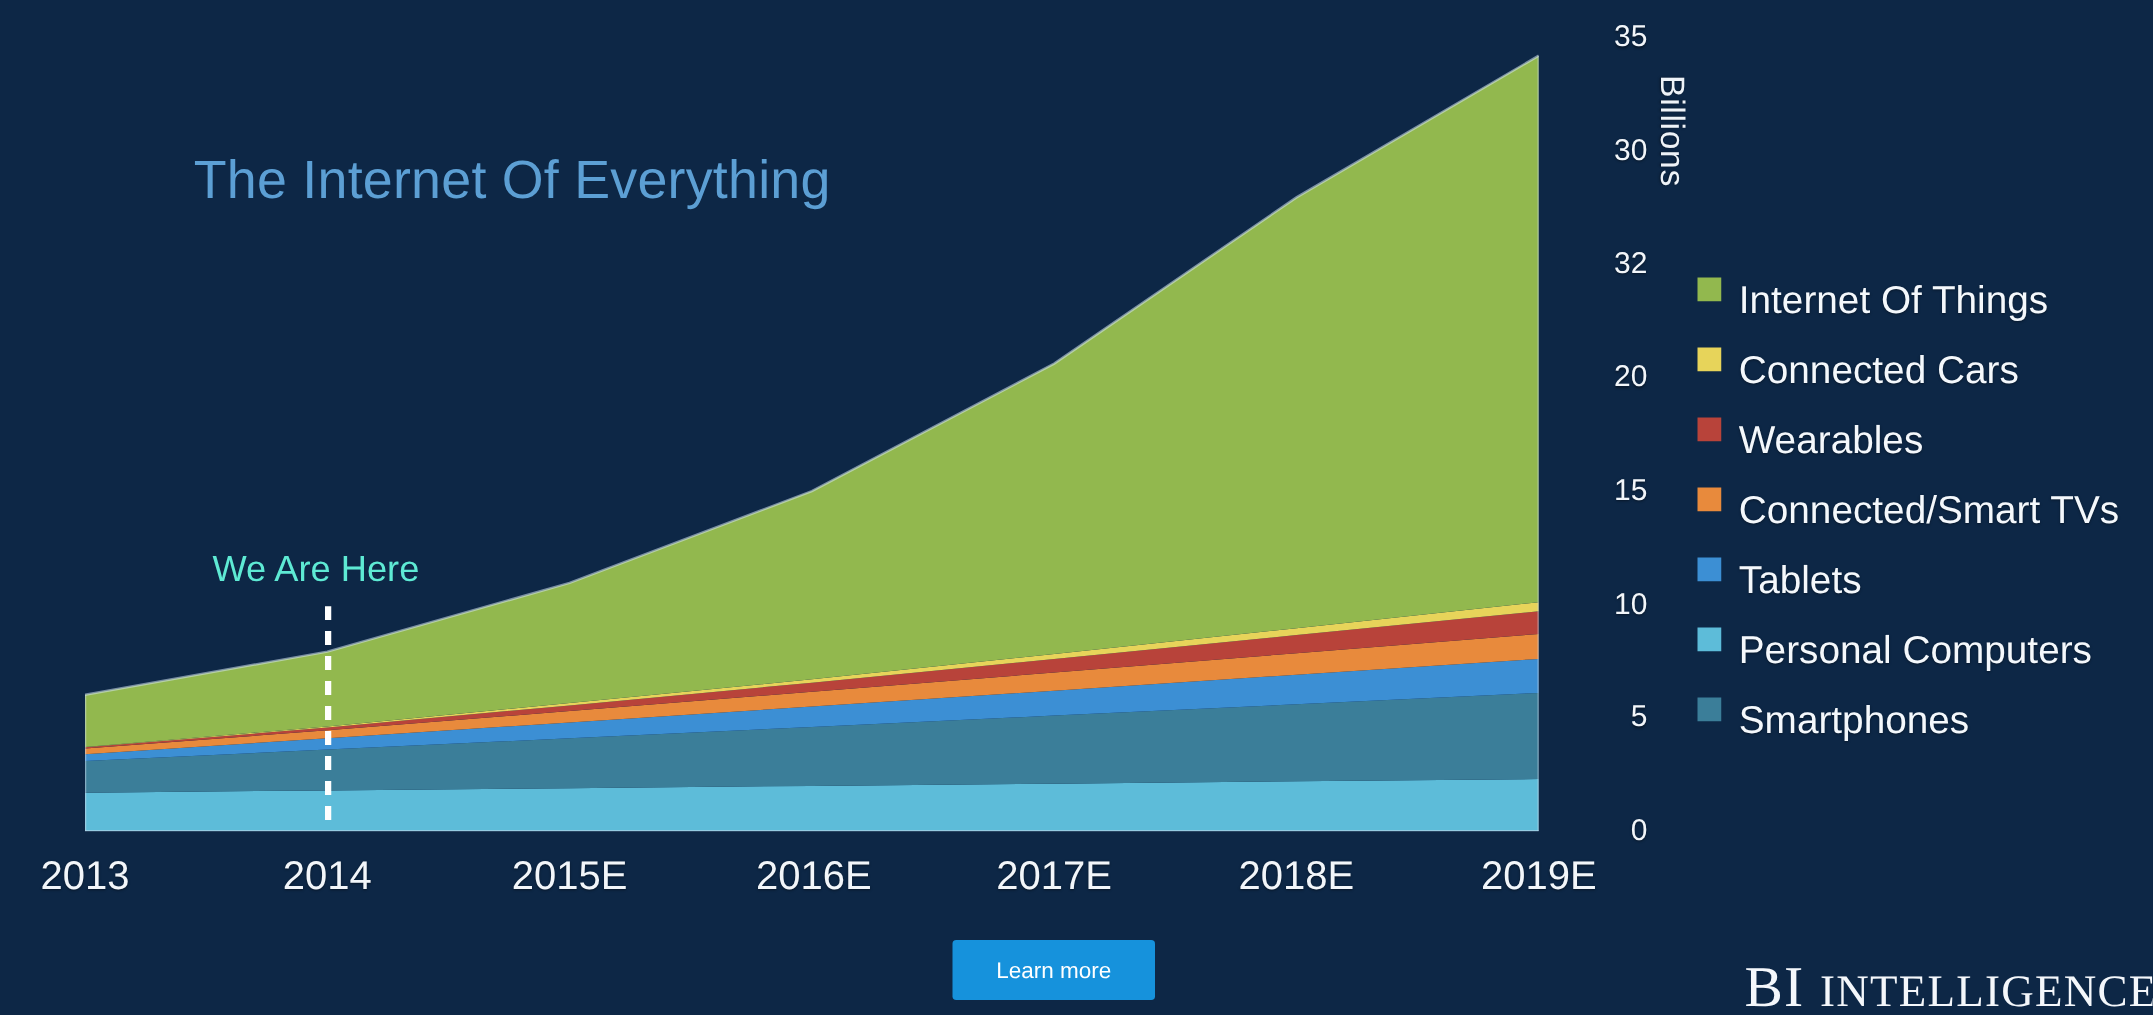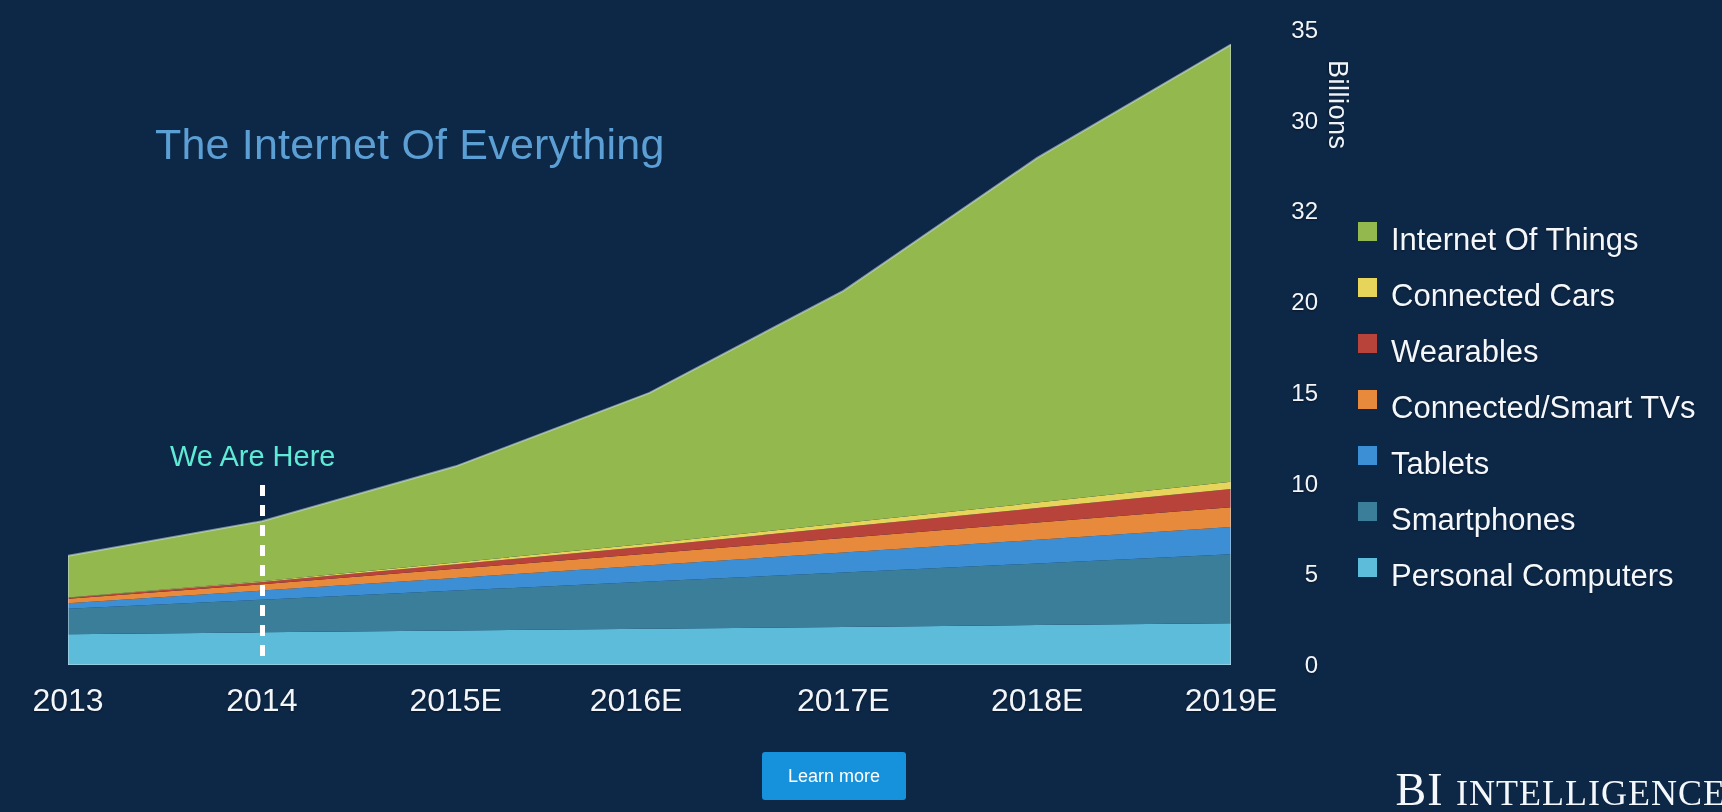--- a/index.html
+++ b/index.html
@@ -74,21 +74,21 @@
     width:19px;height:19px;margin-right:14px;flex:0 0 auto;
   }
   .legend-label{
     font-size:31px;color:#f4f8fc;white-space:nowrap;
     text-shadow:0 1px 2px rgba(0,0,0,.4);
   }
 
   
   #learn-more{
     position:absolute;left:762px;top:752px;
-    width:144px;height:48px;
+    width:162px;height:48px;
     background:#1692dc;color:#ffffff;
     border:none;border-radius:3px;
     font-family:"Liberation Sans",sans-serif;
     font-size:18px;cursor:pointer;
     display:flex;align-items:center;justify-content:center;
   }
   #bi-logo{
     position:absolute;right:-4px;bottom:-4px;
     font-family:"Liberation Serif",serif;
     font-size:46px;color:#f4f7fb;
@@ -131,21 +131,21 @@
       <div class="ytick" style="top: 211.429px;">32</div>
       <div class="ytick" style="top: 120.714px;">30</div>
       <div class="ytick" style="top: 30px;">35</div>
     </div>
   <div id="yaxis-label">Billions</div>
 
   <div id="xaxis">
       <div class="xtick" style="left: 68px;">2013</div>
       <div class="xtick" style="left: 261.833px;">2014</div>
       <div class="xtick" style="left: 455.667px;">2015E</div>
-      <div class="xtick" style="left: 636px;">2016E</div>
+      <div class="xtick" style="left: 651px;">2016E</div>
       <div class="xtick" style="left: 843.333px;">2017E</div>
       <div class="xtick" style="left: 1037.17px;">2018E</div>
       <div class="xtick" style="left: 1231px;">2019E</div>
     </div>
 
   <div id="legend">
       <div class="legend-item">
         <span class="legend-swatch" style="background: rgb(146, 184, 78);"></span>
         <span class="legend-label">Internet Of Things</span>
       </div>
@@ -159,26 +159,26 @@
       </div>
       <div class="legend-item">
         <span class="legend-swatch" style="background: rgb(232, 138, 60);"></span>
         <span class="legend-label">Connected/Smart TVs</span>
       </div>
       <div class="legend-item">
         <span class="legend-swatch" style="background: rgb(60, 143, 212);"></span>
         <span class="legend-label">Tablets</span>
       </div>
       <div class="legend-item">
+        <span class="legend-swatch" style="background: rgb(93, 188, 217);"></span>
+        <span class="legend-label">Personal Computers</span>
+      </div>
+      <div class="legend-item">
         <span class="legend-swatch" style="background: rgb(59, 126, 153);"></span>
         <span class="legend-label">Smartphones</span>
-      </div>
-      <div class="legend-item">
-        <span class="legend-swatch" style="background: rgb(93, 188, 217);"></span>
-        <span class="legend-label">Personal Computers</span>
       </div>
     </div>
 
   <button id="learn-more">Learn more</button>
 
   <div id="bi-logo">
     <span class="big">BI</span><span>&nbsp;</span><span class="small">INTELLIGENCE</span>
   </div>
 
 </div>

